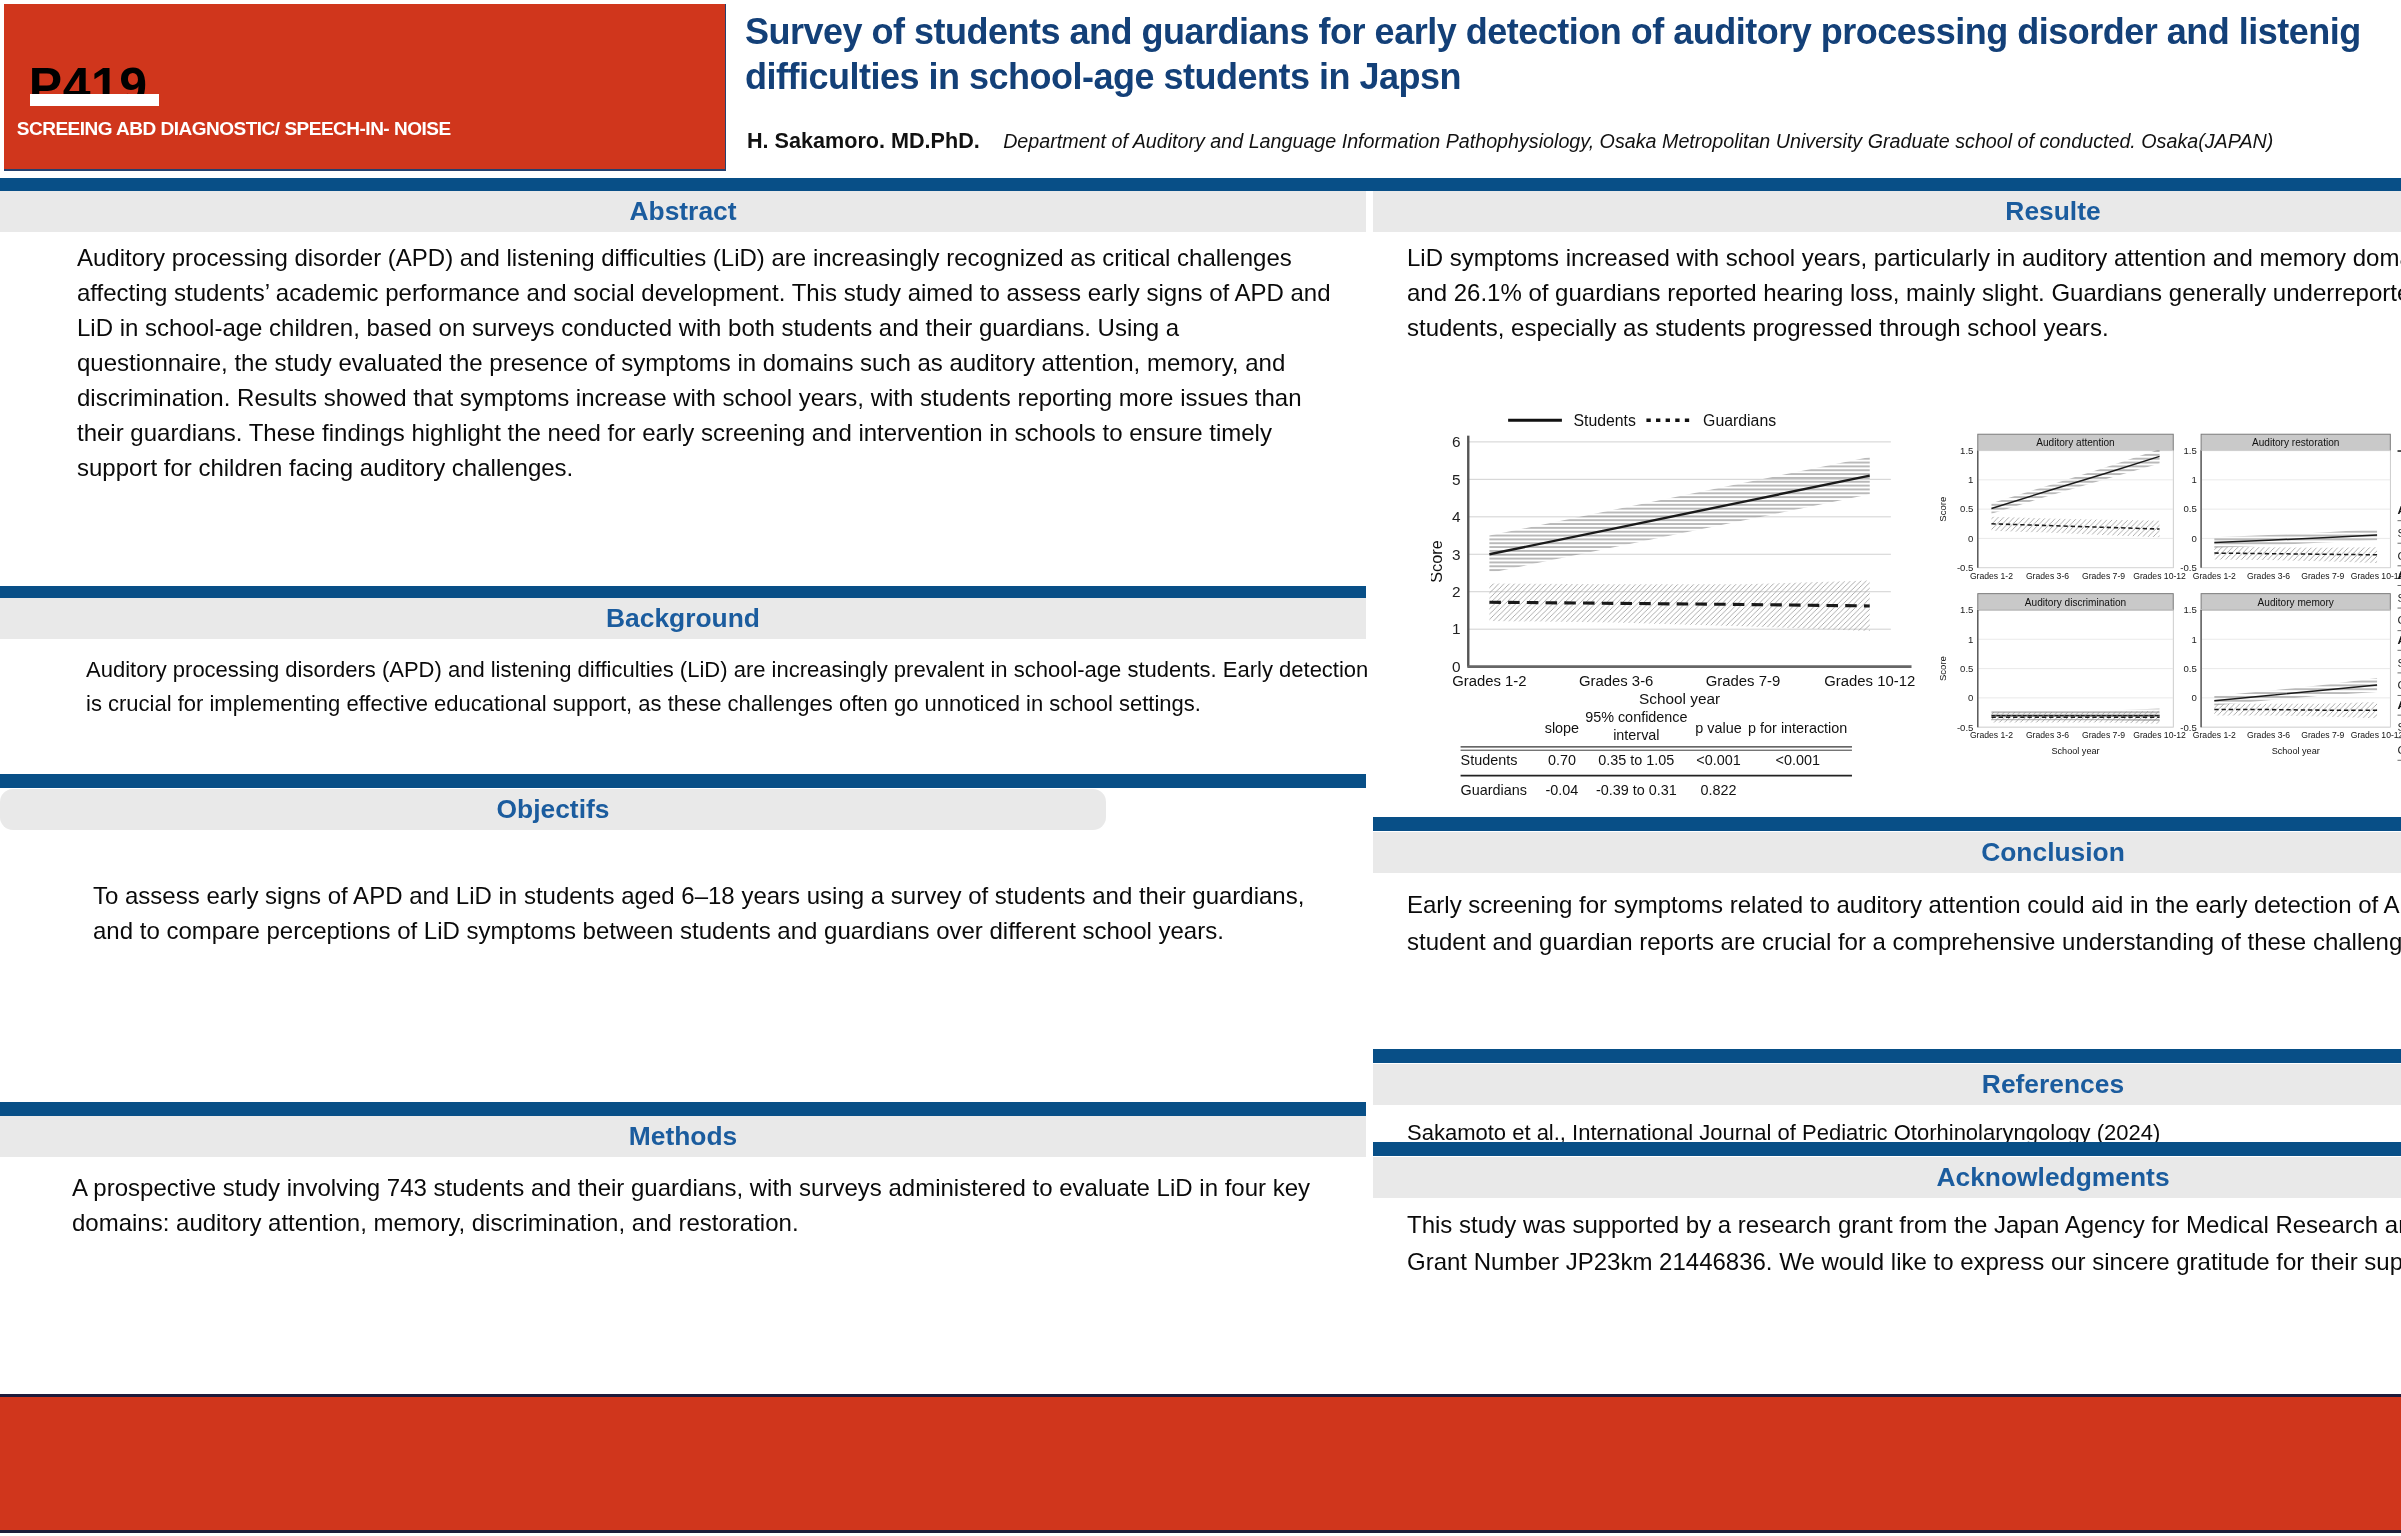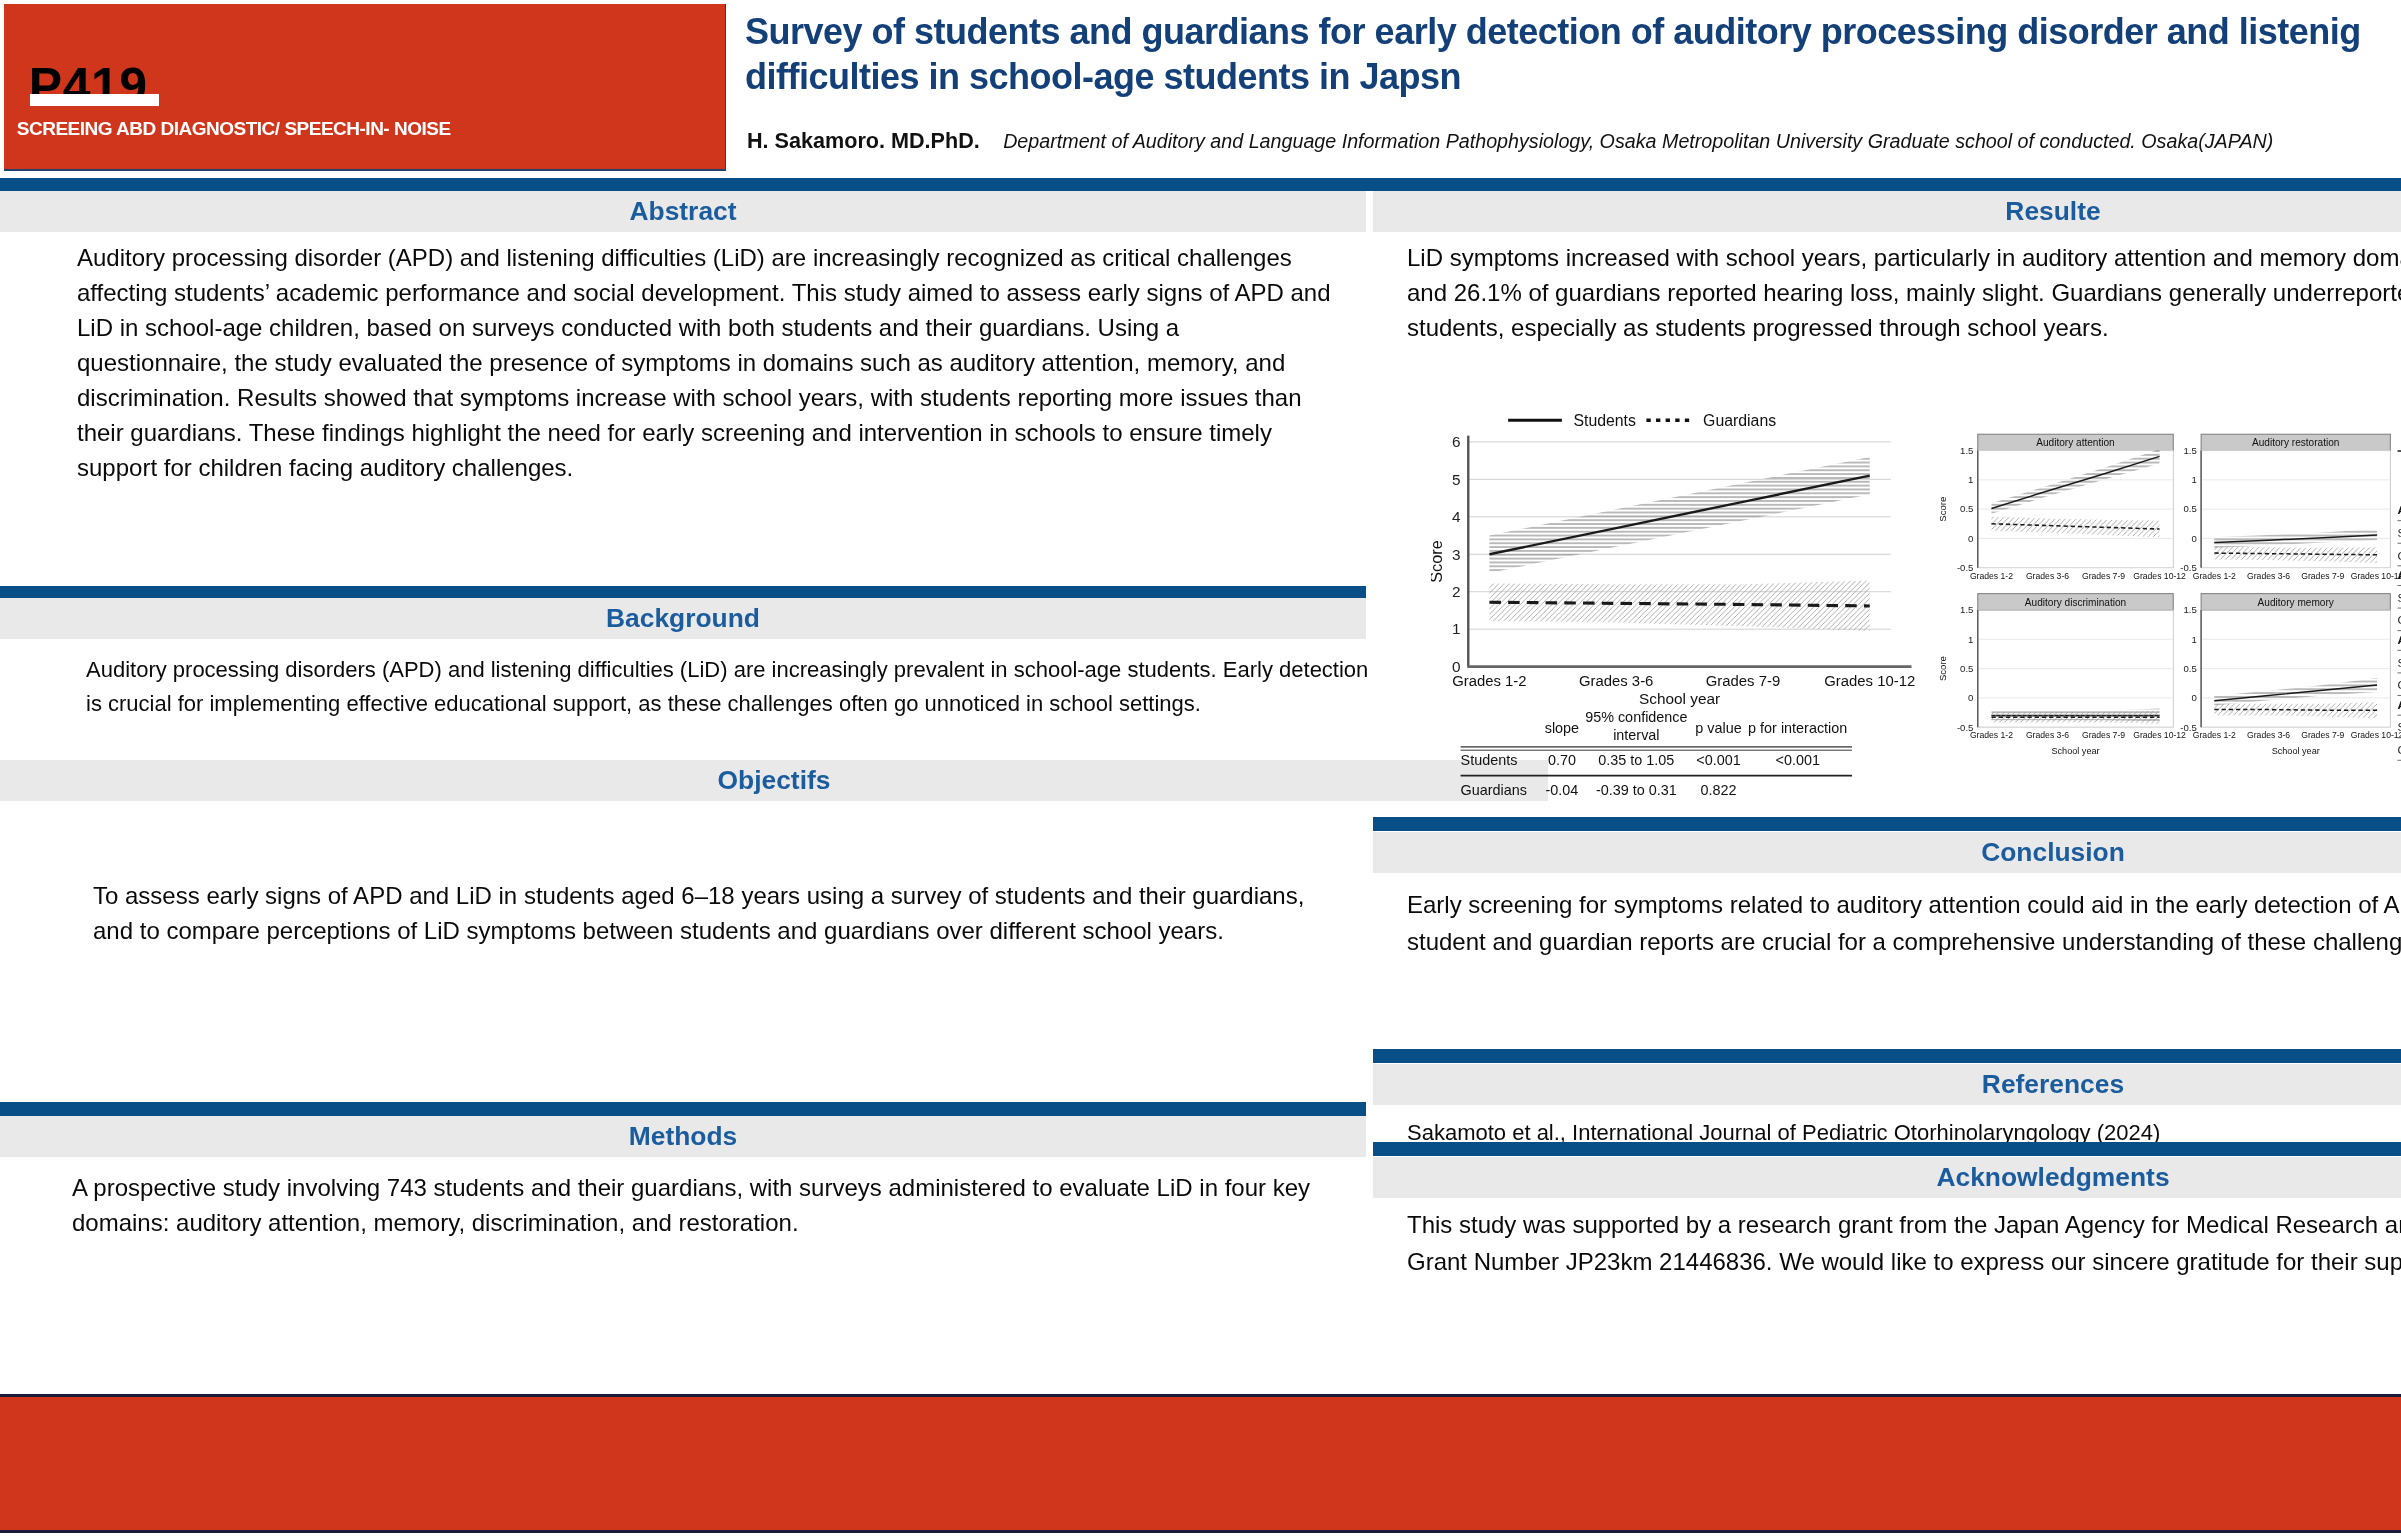--- a/index.html
+++ b/index.html
@@ -23,21 +23,21 @@
   .band h2{margin:0;text-align:center;font-size:26.4px;line-height:41px;font-weight:bold;color:#1b5c9e;}
   .body-text{font-size:24px;line-height:35px;color:#0a0a0a;}
   .body-text p{margin:0;}
   
   .band-abstract{left:0;top:191px;width:1366px;}
   .abstract-body{left:77px;top:240px;width:1254px;}
   .bar-background{left:0;top:586px;width:1366px;height:12.5px;}
   .band-background{left:0;top:598px;width:1366px;}
   .background-body{left:70px;top:653px;width:1287px;font-size:22px;line-height:34px;margin-left:16px;}
   .bar-objectives{left:0;top:774px;width:1366px;}
-  .band-objectives{left:0;top:760px;width:1548px;}
+  .band-objectives{left:0;top:789px;width:1106px;border-radius:13px;}
   .objectives-body{left:77px;top:878px;width:1258px;margin-left:16px;}
   .bar-methods{left:0;top:1102px;width:1366px;}
   .band-methods{left:0;top:1116px;width:1366px;}
   .methods-body{left:72px;top:1170px;width:1273px;line-height:35px;}
   
   .band-results{left:1373px;top:191px;width:1360px;}
   .results-body{left:1407px;top:240px;width:1273px;line-height:35px;}
   .figure-svg{left:1431px;top:403px;width:1302px;height:413px;}
   .bar-conclusion{left:1373px;top:817px;width:1360px;}
   .band-conclusion{left:1373px;top:832px;width:1360px;}

